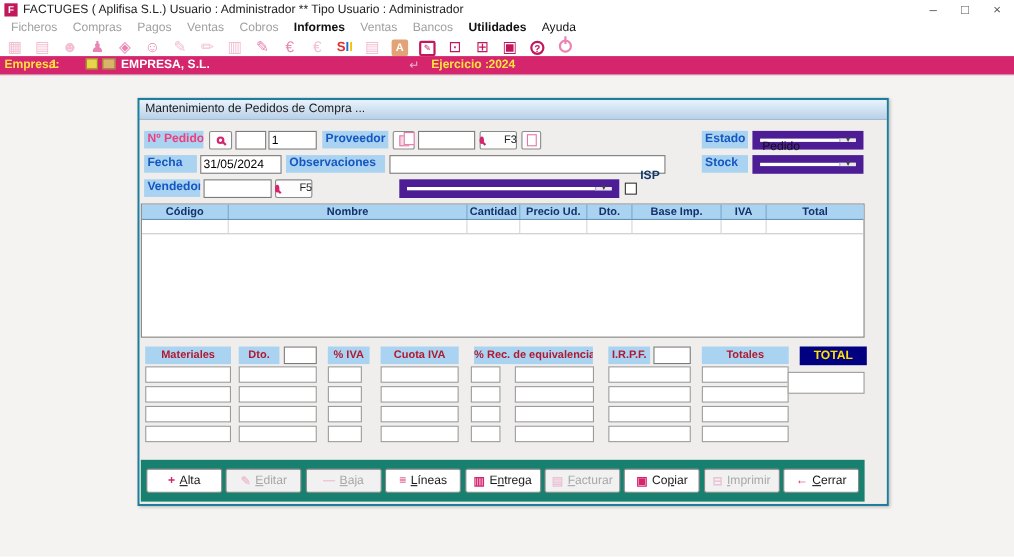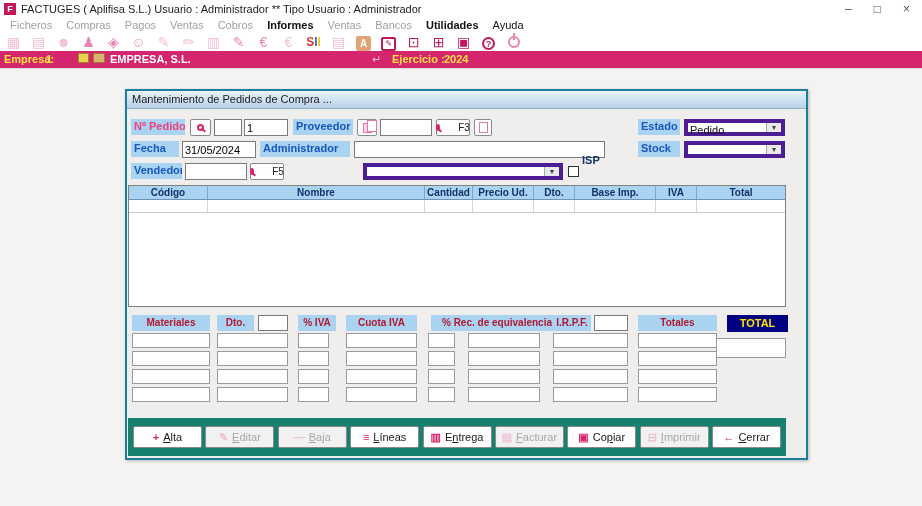--- a/index.html
+++ b/index.html
@@ -57,21 +57,21 @@
                font-size:11px; color:#1a1a1a; padding:2px 0 0 5px; }
   .dlg-body { position:relative; width:679px; height:349px; background:#f0eeec; }
 
   .flabel { position:absolute; height:16px; background:#a9d3f0; font-weight:bold; font-size:11px;
             padding:1px 0 0 3px; color:#1757c2; white-space:nowrap; overflow:hidden; }
   .flabel.pink { color:#ef3f7f; }
   .finput { position:absolute; height:17px; border:1px solid #7a7a7a; background:#fff; font-family:"Liberation Sans",sans-serif;
             font-size:11px; padding:0 2px; }
   .fbtn { position:absolute; height:17px; background:#fdfdfd; border:1px solid #8a8a8a; border-radius:2px;
           display:flex; align-items:center; justify-content:center; gap:18px; font-size:10px; color:#222; cursor:default; }
-  .fsel { position:absolute; height:17px; border:4px solid #4c1d95; background:#fff; display:flex; }
+  .fsel { position:absolute; height:17px; border:7px solid #4c1d95; background:#fff; display:flex; }
   .fsel .val { flex:1; padding:1px 2px; font-size:11px; color:#111; }
   .fsel .arr { width:15px; background:#e9e9e9; border-left:1px solid #aaa; color:#444; font-size:7px;
                display:flex; align-items:center; justify-content:center; }
 
   .mag { display:inline-block; width:7px; height:7px; border:2px solid #d5256d; border-radius:50%; position:relative; }
   .mag::after { content:""; position:absolute; width:5px; height:2px; background:#d5256d; transform:rotate(45deg);
                 right:-4px; bottom:-2px; }
   .cpy { display:inline-block; width:9px; height:10px; border:1px solid #e078a8; background:#fbd7e6; position:relative; }
   .cpy::after { content:""; position:absolute; left:3px; top:-4px; width:8px; height:10px; border:1px solid #e078a8; background:#fff; }
   .docico { display:inline-block; width:9px; height:11px; border:1px solid #e078a8; background:#fff; }
@@ -197,21 +197,21 @@
             <span class="docico"></span>
           </div>
         <div class="flabel" style="left:511px;top:10px;width:42px">Estado</div>
         <div class="fsel" style="left:557px;top:10px;width:101px">
           <span class="val">Pedido</span>
             <span class="arr">▼</span>
         </div>
 
         <div class="flabel" style="left:4px;top:32px;width:48px">Fecha</div>
         <input class="finput" style="left: 55px; top: 32px; width: 74px;" value="31/05/2024">
-        <div class="flabel" style="left:133px;top:32px;width:90px">Administrador</div>
+        <div class="flabel" style="left:133px;top:32px;width:90px">Observaciones</div>
         <input class="finput" style="left: 227px; top: 32px; width: 251px;" value="">
         <div class="flabel" style="left:511px;top:32px;width:42px">Stock</div>
         <div class="fsel" style="left:557px;top:32px;width:101px">
           <span class="val"></span>
             <span class="arr">▼</span>
         </div>
 
         <div class="flabel" style="left:4px;top:54px;width:51px">Vendedor</div>
         <input class="finput" style="left: 58px; top: 54px; width: 62px;" value="">
         <div class="fbtn" style="left:123px;top:54px;width:34px">
@@ -247,21 +247,21 @@
             <div class="ltd" style="width:88px;border-right:none"></div>
           </div>
         </div>
 
         <div class="shead">
           <div class="slabel" style="left:5px;width:78px">Materiales</div>
           <div class="slabel" style="left:90px;width:37px">Dto.</div>
           <input class="sinput" style="left: 131px; width: 30px;" value="">
           <div class="slabel" style="left:171px;width:38px">% IVA</div>
           <div class="slabel" style="left:219px;width:71px">Cuota IVA</div>
-          <div class="slabel" style="left:304px;width:132px">%  Rec.  de equivalencia</div>
+          <div class="slabel" style="left:304px;width:108px">%  Rec.  de equivalencia</div>
           <div class="slabel" style="left:426px;width:38px">I.R.P.F.</div>
           <input class="sinput" style="left: 467px; width: 34px;" value="">
           <div class="slabel" style="left:511px;width:79px">Totales</div>
           <div class="stotal" style="left:600px;width:61px">TOTAL</div>
         </div>
 
         <div class="srow" style="top:224px">
           <div class="sbox" style="left:5px;width:78px"></div>
           <div class="sbox" style="left:90px;width:71px"></div>
           <div class="sbox" style="left:171px;width:31px"></div>

